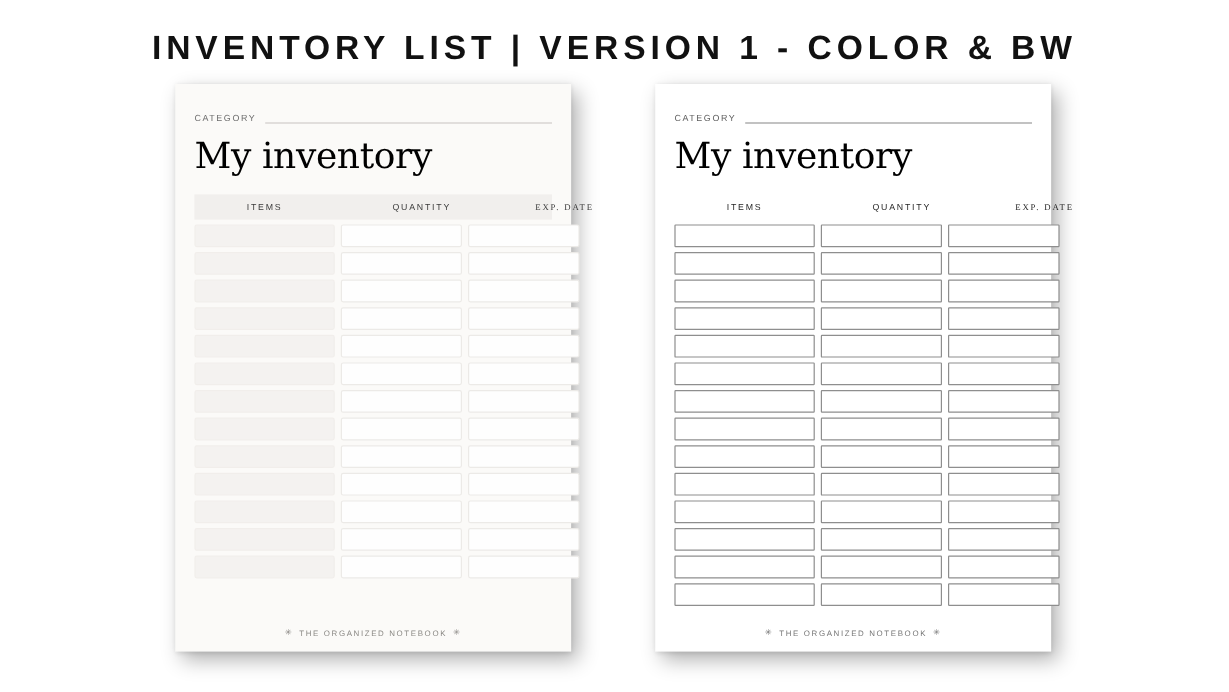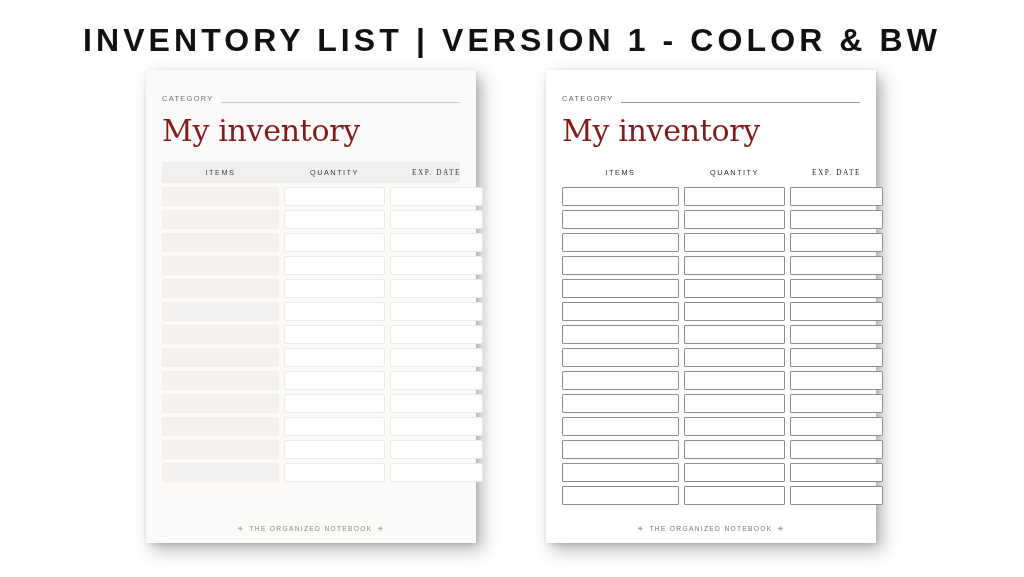--- a/index.html
+++ b/index.html
@@ -18,21 +18,21 @@
 
   
   .page-title {
     position: absolute;
     top: 22px;
     left: 0;
     width: 1024px;
     text-align: center;
     font-family: "Liberation Sans", sans-serif;
     font-weight: 700;
-    font-size: 32px;
+    font-size: 28px;
     line-height: 36px;
     letter-spacing: 4.1px;
     color: #111111;
     white-space: nowrap;
     -webkit-font-smoothing: antialiased;
   }
 
   
   .cards-row {
     position: absolute;
@@ -98,36 +98,36 @@
     background: #cfcccb;
   }
   .card-bw .category-rule { background: #9a9a9a; height: 1.3px; }
 
   
   .card-heading {
     font-family: "DejaVu Serif", "Liberation Serif", serif;
     font-weight: 400;
     font-size: 30px;
     line-height: 42px;
-    color: #7f1d1d;
+    color: #000000;
     letter-spacing: -0.3px;
     margin: 2px 0 10px 0;
     white-space: nowrap;
   }
 
   
   .inv-table {
     width: 100%;
     display: flex;
     flex-direction: column;
   }
 
   .thead {
     display: flex;
-    gap: 5px;
+    gap: 22px;
     height: 21px;
     margin-bottom: 4px;
   }
   .card-color .thead { background: #f1efed; }
 
   .th {
     display: flex;
     align-items: center;
     justify-content: center;
     font-size: 7.3px;

